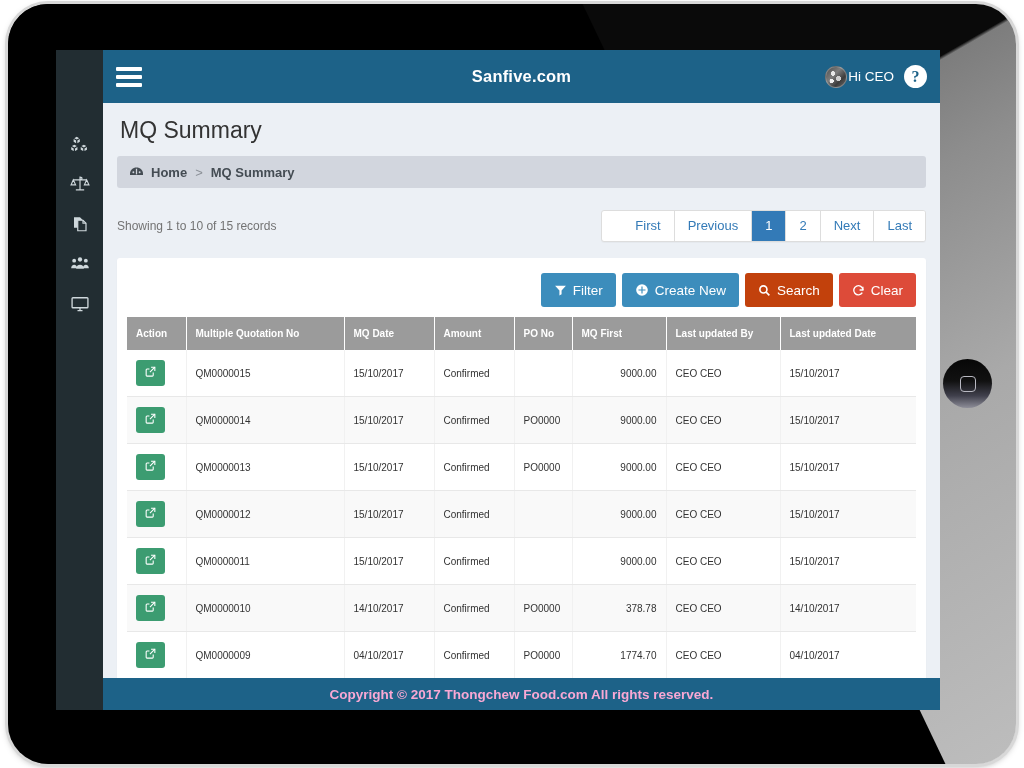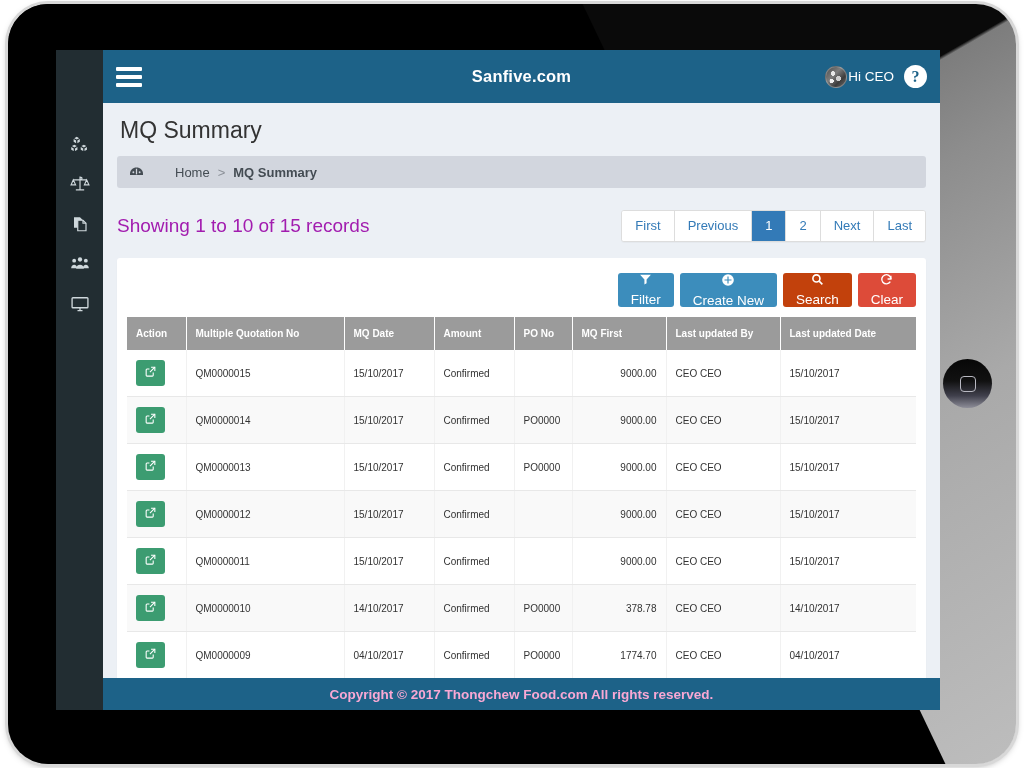--- a/index.html
+++ b/index.html
@@ -174,43 +174,44 @@
     height: 32px;
     background: #d2d6de;
     border-radius: 3px;
     display: flex;
     align-items: center;
     padding: 0 12px;
     gap: 7px;
     font-size: 13px;
   }
   #breadcrumb a, #breadcrumb span { color: #444c53; }
-  #breadcrumb .crumb-link { font-weight: normal; text-decoration: none; cursor: pointer; margin-left: 24px; }
+  #breadcrumb .crumb-link { font-weight: bold; text-decoration: none; cursor: pointer; }
   #breadcrumb .crumb-sep { color: #8b9097; padding: 0 1px; }
   #breadcrumb .crumb-current { font-weight: bold; }
 
   
   #records-bar {
     margin: 16px 14px 0 14px;
     height: 44px;
     display: flex;
     align-items: center;
     justify-content: space-between;
   }
   #records-count {
-    font-size: 19px;
-    color: #a21caf;
+    font-size: 12px;
+    color: #737373;
   }
   #pagination {
     display: flex;
     border: 1px solid #ddd;
     border-radius: 3px;
     overflow: hidden;
     background: #fff;
     box-shadow: 0 1px 1px rgba(0,0,0,0.03);
+    padding-left: 20px;
   }
   #pagination .page-btn {
     padding: 0 13px;
     height: 30px;
     line-height: 30px;
     font-size: 13px;
     color: #337ab7;
     background: #ffffff;
     border-right: 1px solid #ddd;
     cursor: pointer;
@@ -243,21 +244,20 @@
     padding: 0 13px;
     display: flex;
     align-items: center;
     gap: 6px;
     border: none;
     border-radius: 3px;
     color: #ffffff;
     font-size: 13.5px;
     font-family: "Liberation Sans", sans-serif;
     cursor: pointer;
-    flex-direction: column;
   }
   .tb-btn svg { display: block; }
   .tb-blue  { background: #3c8dbc; }
   .tb-green { background: #c2410c; align-items: center; }
   .tb-red   { background: #dd4b39; }
 
   
   table.data-table {
     width: 100%;
     border-collapse: collapse;

